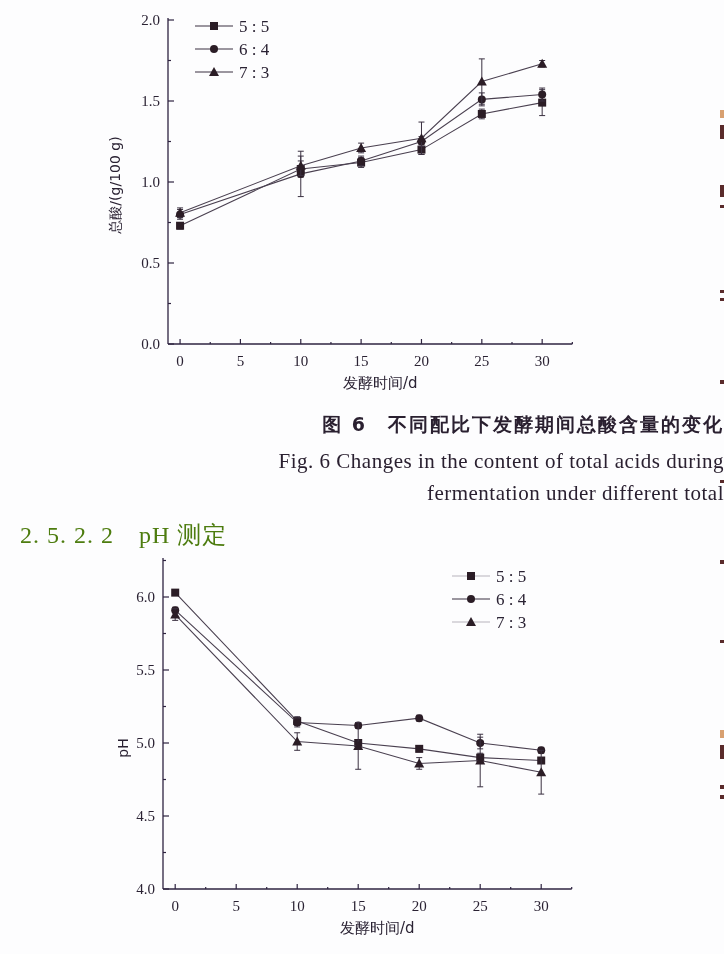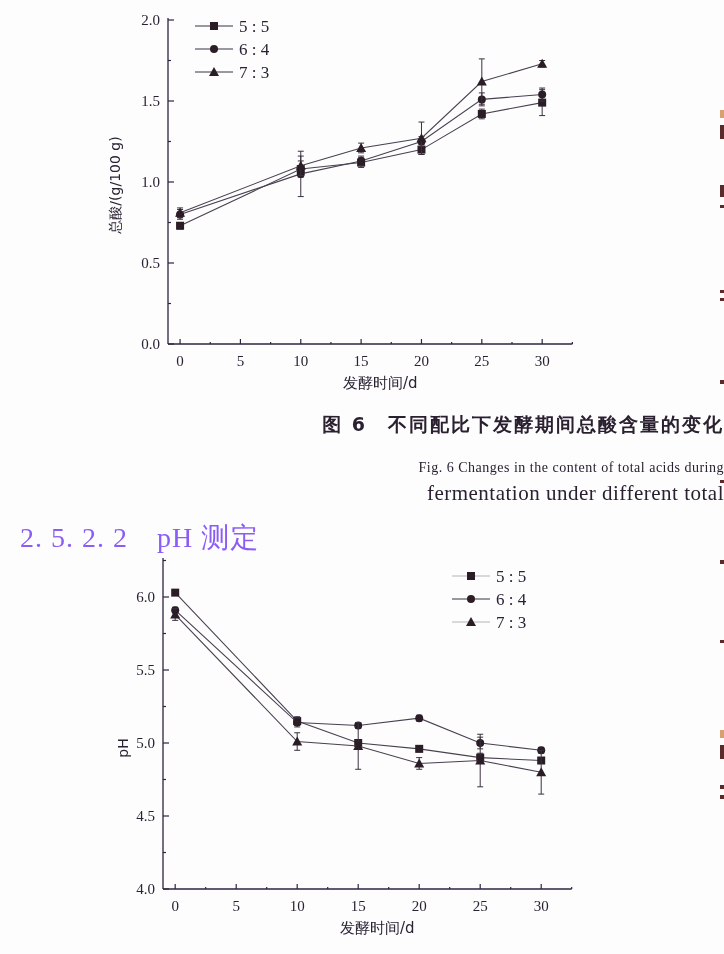--- a/index.html
+++ b/index.html
@@ -5,23 +5,23 @@
   html, body { margin: 0; padding: 0; }
   body {
     width: 724px; height: 954px; background: #fdfdfe; position: relative; overflow: hidden;
     font-family: "Liberation Serif", "DejaVu Serif", serif; color: #2a2233;
   }
   .chart-svg { position: absolute; left: 0; }
   #chart1 { top: 0; }
   #chart2 { top: 540px; }
   .caption { position: absolute; left: 0; width: 724px; text-align: right; color: #2a2030; }
   .cap-cn { top: 412px; font-family: "DejaVu Sans", sans-serif; font-weight: bold; font-size: 19px; letter-spacing: 2px; }
-  .cap-en1 { top: 460px; font-size: 14px; letter-spacing: 0.5px; }
+  .cap-en1 { top: 449px; font-size: 21px; letter-spacing: 0.5px; }
   .cap-en2 { top: 481px; font-size: 21px; letter-spacing: 0.5px; }
-  .section-heading { position: absolute; left: 20px; top: 519px; font-size: 28px; color: #8b5cf6; letter-spacing: 1px; font-family: Liberation Serif, serif; }
+  .section-heading { position: absolute; left: 20px; top: 519px; font-size: 24px; color: #4d7c0f; letter-spacing: 1px; font-family: Liberation Serif, serif; }
   .edge-strip { position: absolute; right: 0; top: 0; width: 6px; height: 954px; }
   .edge-mark { position: absolute; right: 0; width: 4px; background: #5a2b2b; }
 </style>
 </head>
 <body>
 
 <svg id="chart1" class="chart-svg" width="724" height="400" viewBox="0 0 724 400">
     <line x1="168" y1="344" x2="572.345" y2="344" stroke="#2e2340" stroke-width="1.3"></line>
     <line x1="168" y1="344" x2="168" y2="18" stroke="#2e2340" stroke-width="1.3"></line>
     <line x1="180.07" y1="344" x2="180.07" y2="339" stroke="#2e2340" stroke-width="1.2"></line>

